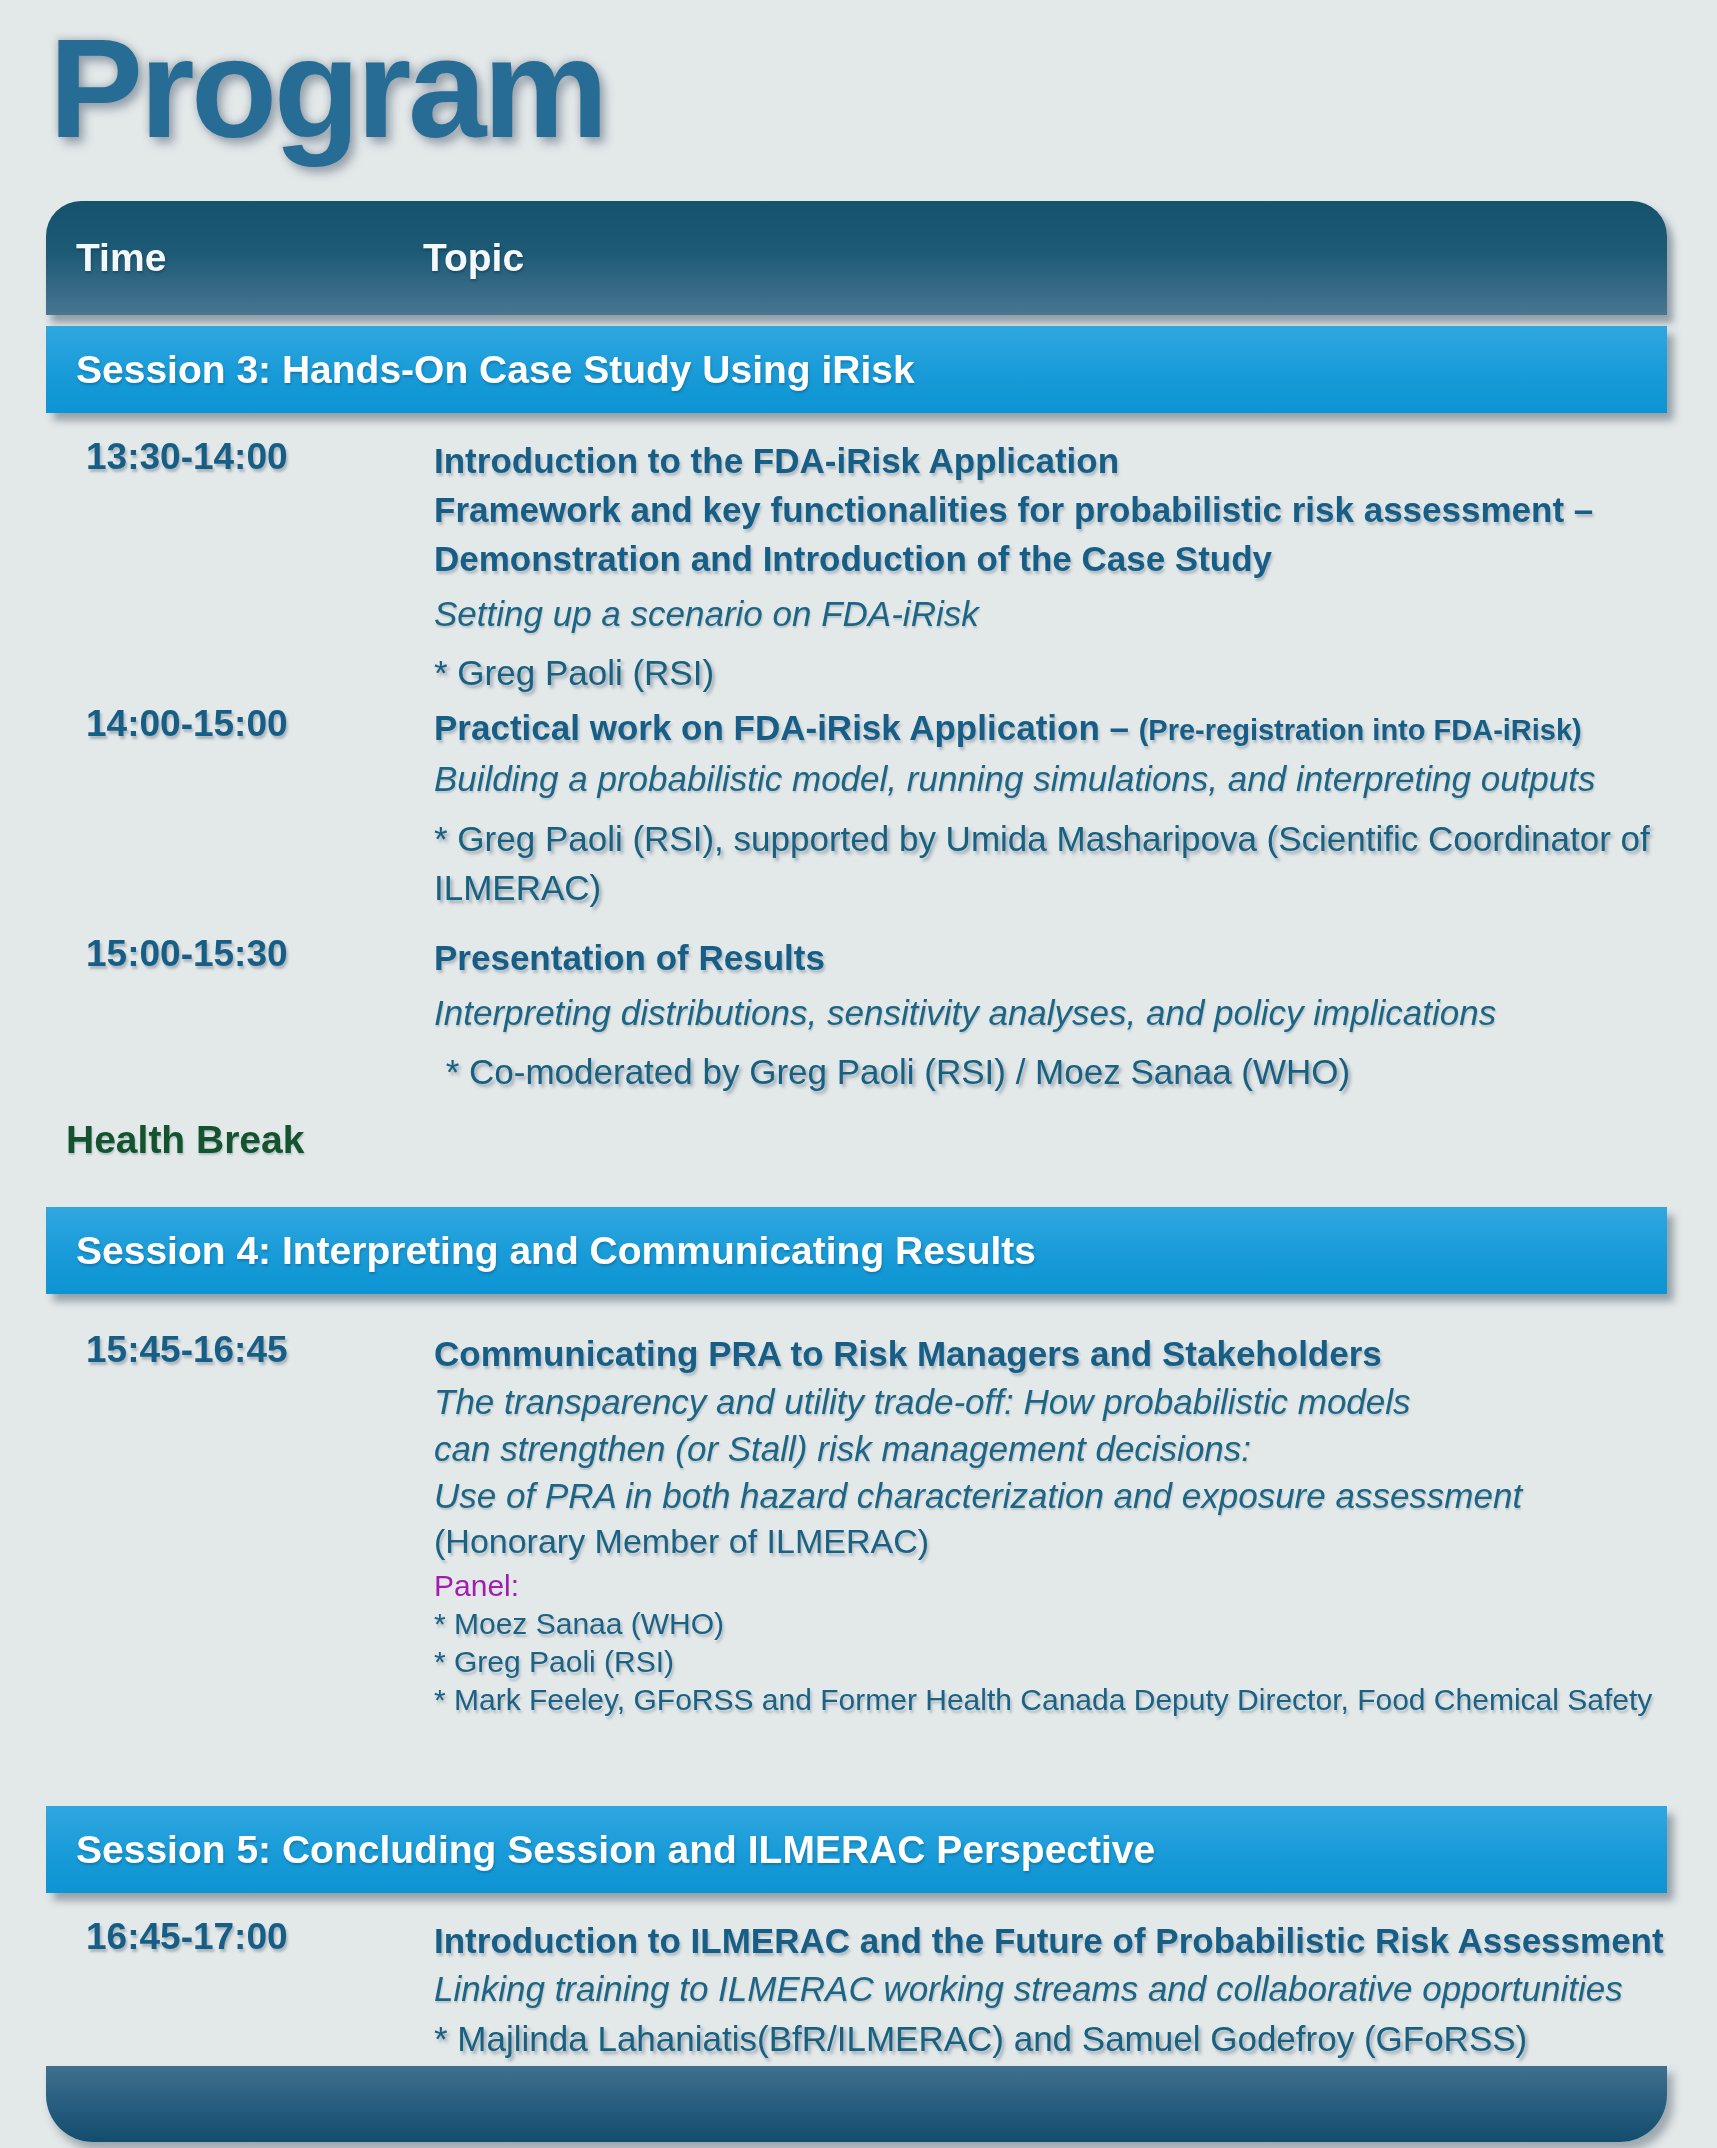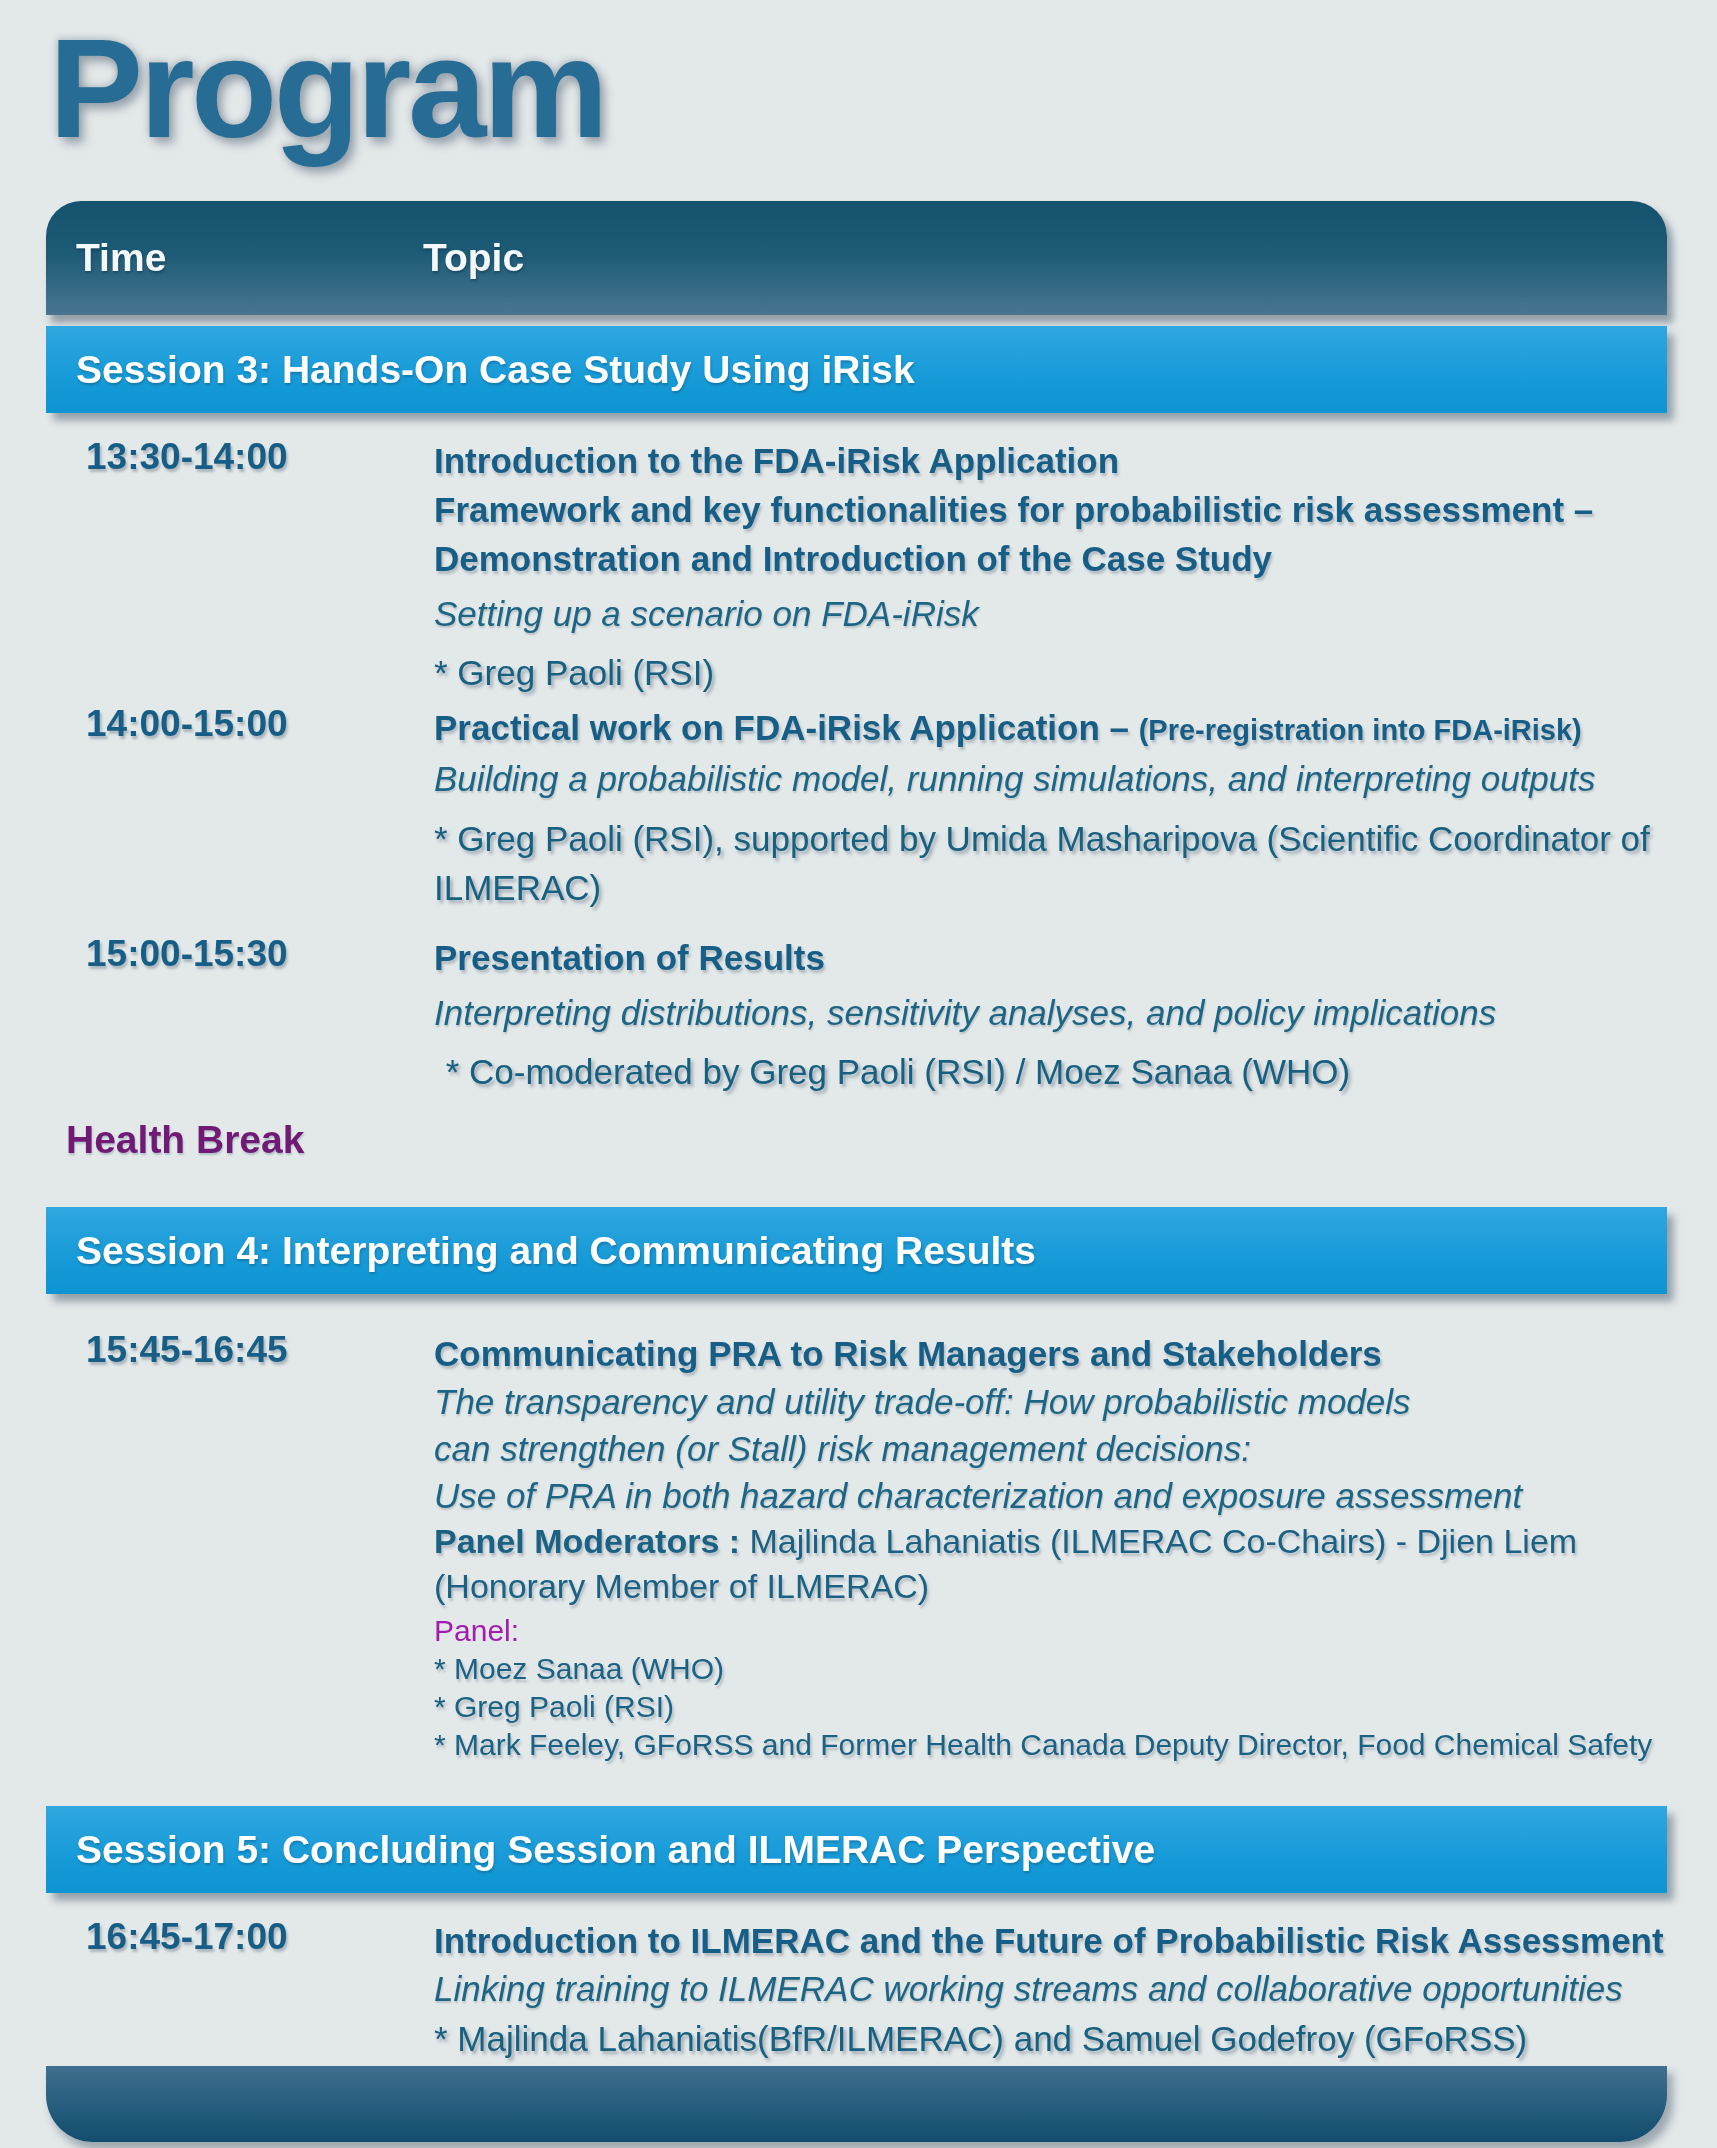--- a/index.html
+++ b/index.html
@@ -53,21 +53,21 @@
     font-size:35px;line-height:49px;margin-top:11.7px;color:#17607f;
     text-shadow:2.5px 3.4px 3.4px rgba(70,90,110,.45);
   }
   .indent{padding-left:11.7px;}
   .t-mods{font-size:34px;line-height:45px;color:#1a6183;text-shadow:1.7px 2.5px 2.5px rgba(70,90,105,.3);}
   .t-mods .lbl{font-weight:700;}
   .t-panel-label{font-size:30px;line-height:38px;margin-top:3px;color:#a21caf;}
   .t-panel-item{font-size:30px;line-height:38px;color:#1a6183;text-shadow:1.7px 2.5px 2.5px rgba(70,90,105,.3);}
   .rhb .cell-time{color:#29a9e1;text-shadow:0.8px 1.7px 1.7px rgba(70,110,130,.3);}
   .hb-title{
-    font-size:39px;font-weight:700;color:#701a75;padding-left:10px;
+    font-size:39px;font-weight:700;color:#14532d;padding-left:10px;
     text-shadow:0.8px 1.7px 1.7px rgba(70,110,130,.3);
   }
   .mt{margin-top:6.7px;}
   .footer{
     position:absolute;left:46px;top:2066px;width:1621px;height:76px;
     border-radius:0 0 47px 47px;
     background:linear-gradient(180deg,#40708f 0%,#2a5f80 45%,#134d6d 100%);
     box-shadow:5.9px 7.6px 8.4px rgba(70,90,105,.45);
   }
 </style>
@@ -126,21 +126,20 @@
     <span>Session 4: Interpreting and Communicating Results</span>
   </div>
 
   <div class="row r5">
     <div class="cell-time">15:45-16:45</div>
     <div class="cell-topic">
       <div class="t-title">Communicating PRA to Risk Managers and Stakeholders</div>
       <div class="t-italic">The transparency and utility trade-off: How probabilistic models</div>
       <div class="t-italic">can strengthen (or Stall) risk management decisions:</div>
       <div class="t-italic">Use of PRA in both hazard characterization and exposure assessment</div>
-      <div class="t-mods"><span class="lbl">Panel Moderators : </span><span>Majlinda Lahaniatis (ILMERAC Co-Chairs) - Djien Liem</span></div>
       <div class="t-mods">(Honorary Member of ILMERAC)</div>
       <div class="t-panel-label">Panel:</div>
       <div class="t-panel-item">* Moez Sanaa (WHO)</div>
       <div class="t-panel-item">* Greg Paoli (RSI)</div>
       <div class="t-panel-item">* Mark Feeley, GFoRSS and Former Health Canada Deputy Director, Food Chemical Safety</div>
     </div>
   </div>
 
   <div class="bar session-bar s5">
     <span>Session 5: Concluding Session and ILMERAC Perspective</span>

